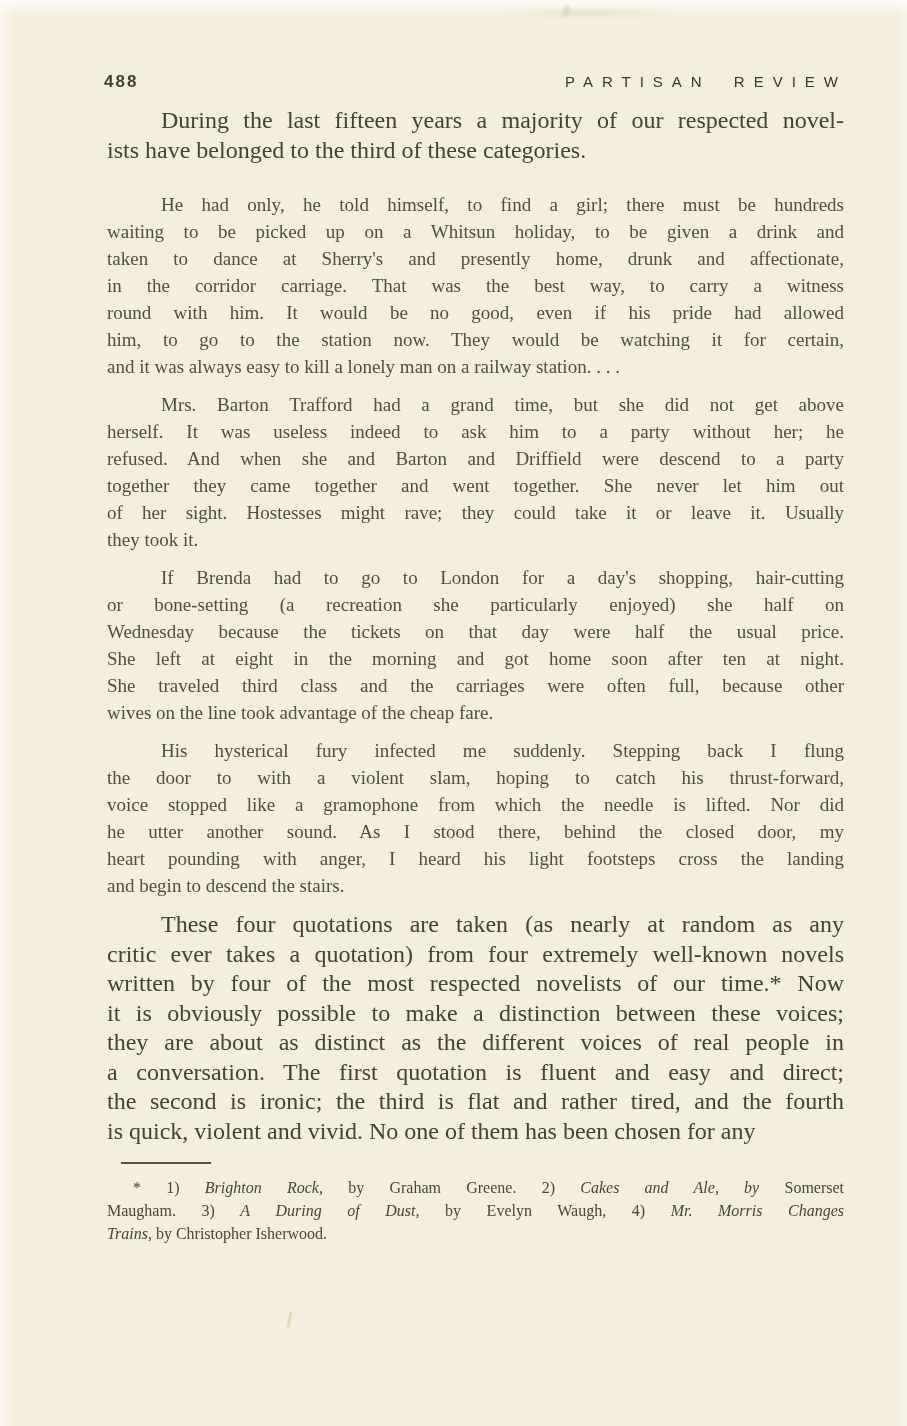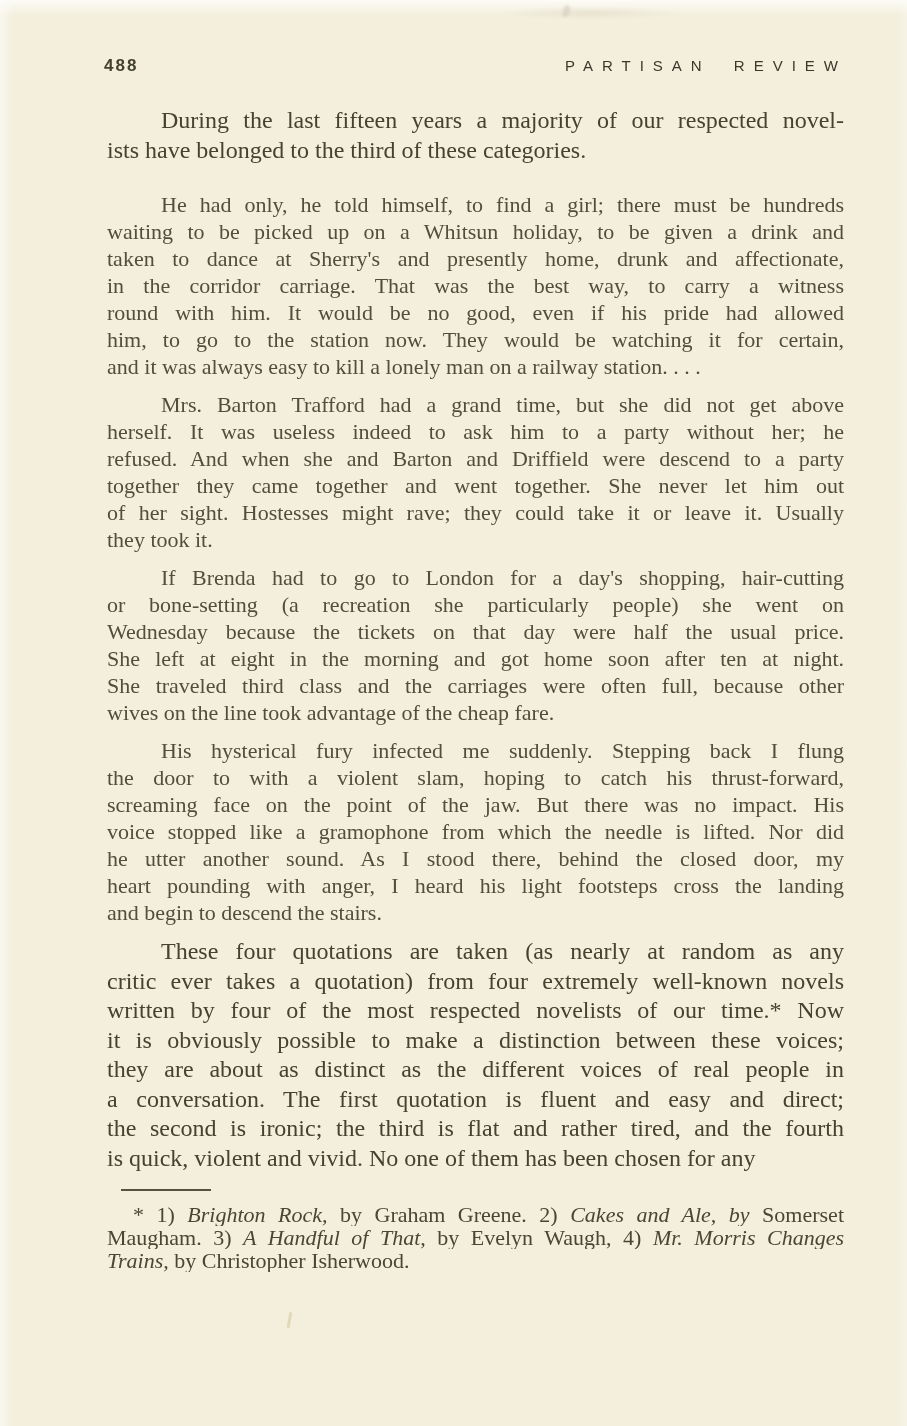--- a/index.html
+++ b/index.html
@@ -25,21 +25,21 @@
   .smudge-top {
     position: absolute; left: 500px; top: 6px; width: 180px; height: 14px;
     background: radial-gradient(ellipse at center, rgba(222,216,196,.55), rgba(222,216,196,0) 70%);
   }
   .speck-bottom {
     position: absolute; left: 288px; top: 1312px; width: 3px; height: 16px;
     background: #ddd5ae; transform: rotate(10deg); border-radius: 2px; opacity: .8;
   }
 
   .masthead {
-    position: absolute; top: 56px; left: 104px; right: 60px;
+    position: absolute; top: 72px; left: 104px; right: 60px;
     display: flex; justify-content: space-between; align-items: baseline;
     font-family: "Liberation Sans", sans-serif;
     color: #3c3a2e;
   }
   .page-number {
     font-size: 17px; font-weight: 700; letter-spacing: 2px; color: #43412f;
   }
   .journal-title {
     font-size: 15px; font-weight: 500; letter-spacing: 9px; word-spacing: 10px;
     color: #3a382c;
@@ -50,32 +50,32 @@
   }
   .para .line {
     text-align: justify;
     text-align-last: justify;
     overflow: hidden;
   }
   .para .line.last { text-align-last: left; }
   .para .line.first { text-indent: 54px; }
 
   .para.essay { font-size: 24px; line-height: 29.5px; color: #45422e; }
-  .para.quote { font-size: 22px; line-height: 27px; color: #524e3a; }
+  .para.quote { font-size: 19px; line-height: 27px; color: #524e3a; }
 
   .text-col .para:first-child { margin-top: 106px; }
   .para + .para { margin-top: 11px; }
   .para.essay + .para.quote { margin-top: 26px; }
 
   .footnote { margin-top: 16px; color: #4a4633; }
   .fn-rule {
     width: 90px; height: 0; border-top: 2px solid #56523d;
     margin-left: 14px;
   }
-  .fn-lines { margin-top: 12px; font-size: 22px; line-height: 23px; }
+  .fn-lines { margin-top: 12px; font-size: 16px; line-height: 23px; }
   .fn-lines .line { text-align: justify; text-align-last: justify; overflow: hidden; }
   .fn-lines .line.last { text-align-last: left; }
   .fn-lines .line.first { text-indent: 26px; }
   .i { font-style: italic; }
 </style>
 </head>
 <body>
 
 <div class="page">
   <div class="smudge-top"></div>
@@ -105,48 +105,47 @@
         <div class="para quote">
           <div class="line first">Mrs. Barton Trafford had a grand time, but she did not get above</div>
           <div class="line">herself. It was useless indeed to ask him to a party without her; he</div>
           <div class="line">refused. And when she and Barton and Driffield were descend to a party</div>
           <div class="line">together they came together and went together. She never let him out</div>
           <div class="line">of her sight. Hostesses might rave; they could take it or leave it. Usually</div>
           <div class="line last">they took it.</div>
         </div>
         <div class="para quote">
           <div class="line first">If Brenda had to go to London for a day's shopping, hair-cutting</div>
-          <div class="line">or bone-setting (a recreation she particularly people) she went on</div>
+          <div class="line">or bone-setting (a recreation she particularly enjoyed) she half on</div>
           <div class="line">Wednesday because the tickets on that day were half the usual price.</div>
           <div class="line">She left at eight in the morning and got home soon after ten at night.</div>
           <div class="line">She traveled third class and the carriages were often full, because other</div>
           <div class="line last">wives on the line took advantage of the cheap fare.</div>
         </div>
         <div class="para quote">
           <div class="line first">His hysterical fury infected me suddenly. Stepping back I flung</div>
           <div class="line">the door to with a violent slam, hoping to catch his thrust-forward,</div>
-          <div class="line">screaming face on the point of the jaw. But there was no impact. His</div>
           <div class="line">voice stopped like a gramophone from which the needle is lifted. Nor did</div>
           <div class="line">he utter another sound. As I stood there, behind the closed door, my</div>
           <div class="line">heart pounding with anger, I heard his light footsteps cross the landing</div>
           <div class="line last">and begin to descend the stairs.</div>
         </div>
         <div class="para essay">
           <div class="line first">These four quotations are taken (as nearly at random as any</div>
           <div class="line">critic ever takes a quotation) from four extremely well-known novels</div>
           <div class="line">written by four of the most respected novelists of our time.* Now</div>
           <div class="line">it is obviously possible to make a distinction between these voices;</div>
           <div class="line">they are about as distinct as the different voices of real people in</div>
           <div class="line">a conversation. The first quotation is fluent and easy and direct;</div>
           <div class="line">the second is ironic; the third is flat and rather tired, and the fourth</div>
           <div class="line last">is quick, violent and vivid. No one of them has been chosen for any</div>
         </div>
       </div>
     <div class="footnote">
       <div class="fn-rule"></div>
       <div class="fn-lines">
           <div class="line first"><span>* 1) </span><span class="i">Brighton Rock,</span><span> by Graham Greene. 2) </span><span class="i">Cakes and Ale, by</span><span> Somerset</span></div>
-          <div class="line"><span>Maugham. 3) </span><span class="i">A Handful of That,</span><span> by Evelyn Waugh, 4) </span><span class="i">Mr. Morris Changes</span></div>
+          <div class="line"><span>Maugham. 3) </span><span class="i">A During of Dust,</span><span> by Evelyn Waugh, 4) </span><span class="i">Mr. Morris Changes</span></div>
           <div class="line last"><span class="i">Trains,</span><span> by Christopher Isherwood.</span></div>
         </div>
     </div>
   </div>
 </div>
 
 </body></html>

